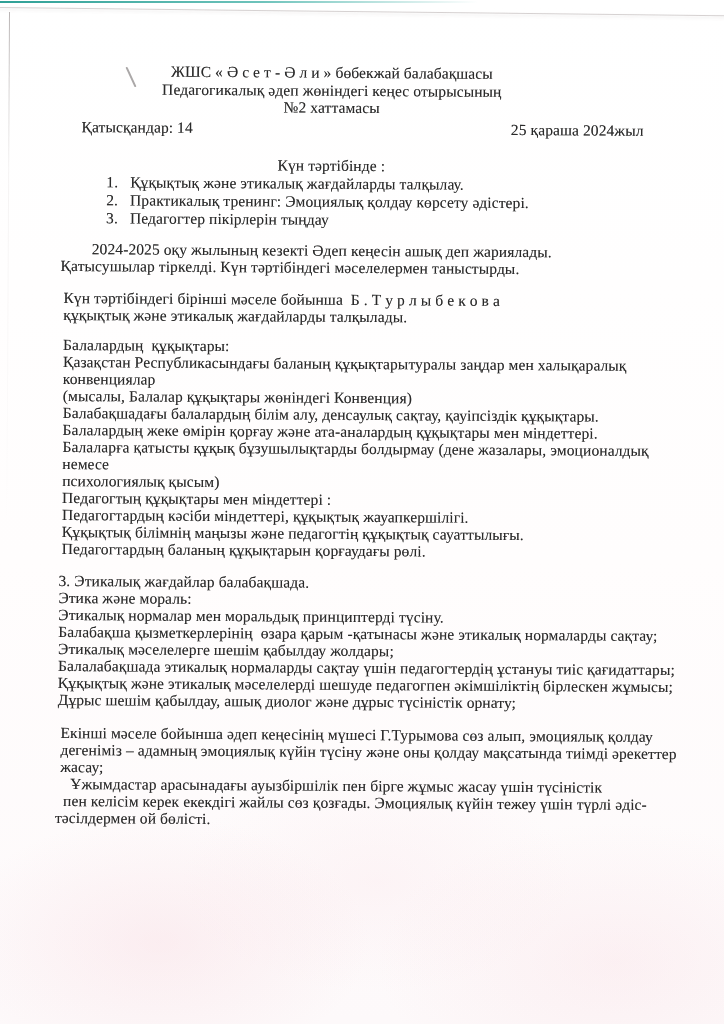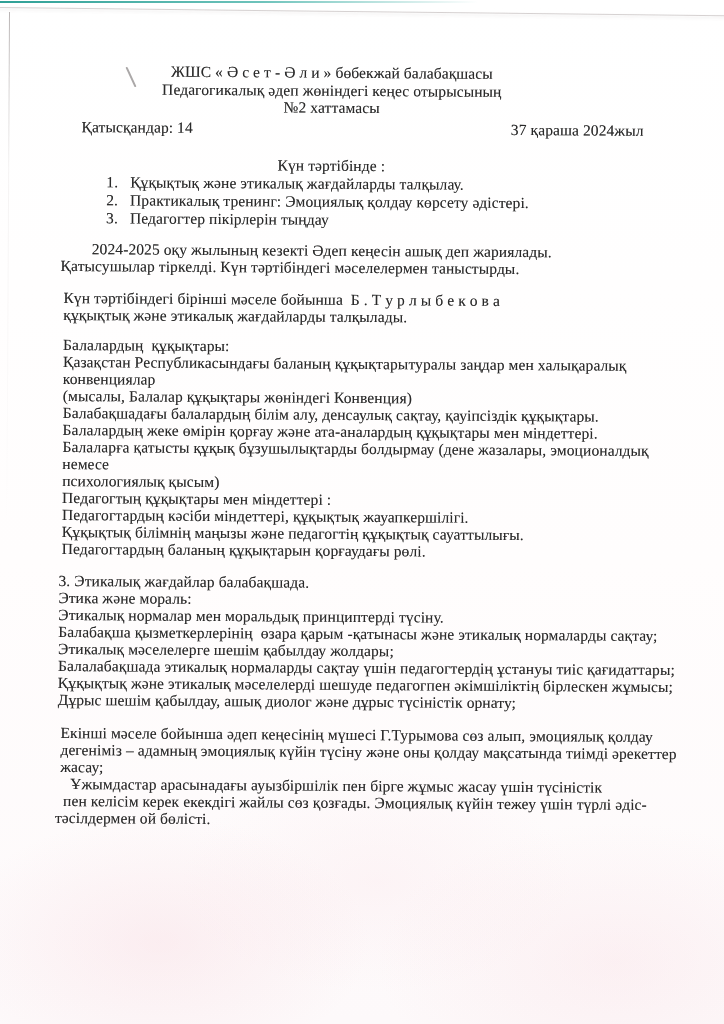--- a/index.html
+++ b/index.html
@@ -81,21 +81,21 @@
   <div class="pen-mark"></div>
 
   <div class="content">
 
     <div class="centered hdr-line">ЖШС  « Ә с е т - Ә л и »   бөбекжай балабақшасы</div>
     <div class="centered hdr-line">Педагогикалық әдеп жөніндегі кеңес отырысының</div>
     <div class="centered hdr-line">№2 хаттамасы</div>
 
     <div class="meta-row">
       <span>Қатысқандар: 14</span>
-      <span>37 қараша 2024жыл</span>
+      <span>25 қараша 2024жыл</span>
     </div>
 
     <div class="centered agenda-title">Күн  тәртібінде :</div>
     <ol class="agenda">
       <li class="line">Құқықтық және этикалық жағдайларды талқылау.</li>
       <li class="line">Практикалық тренинг: Эмоциялық қолдау көрсету әдістері.</li>
       <li class="line">Педагогтер пікірлерін тыңдау</li>
     </ol>
 
     <div class="para">

